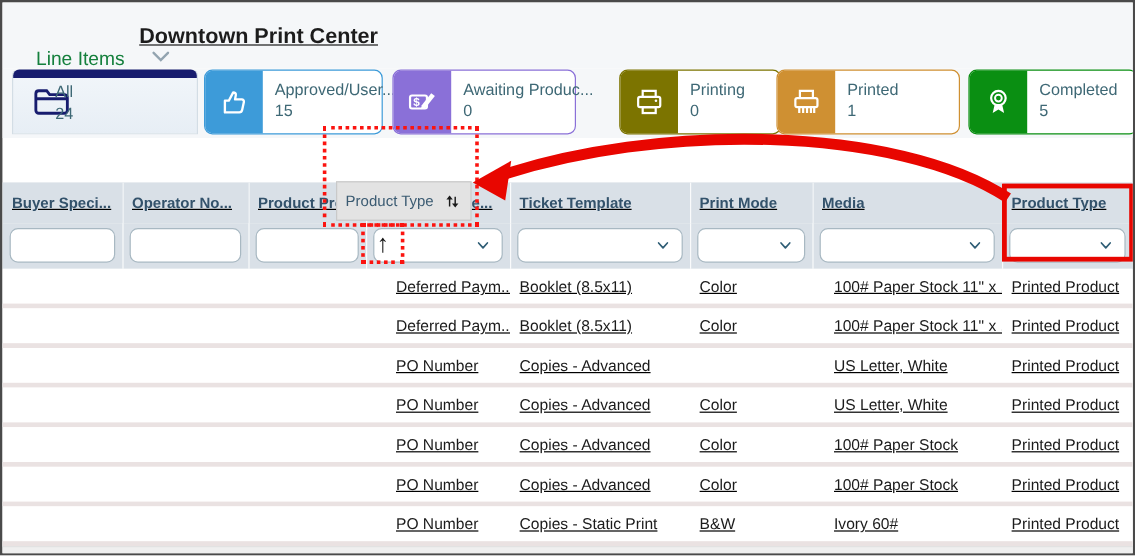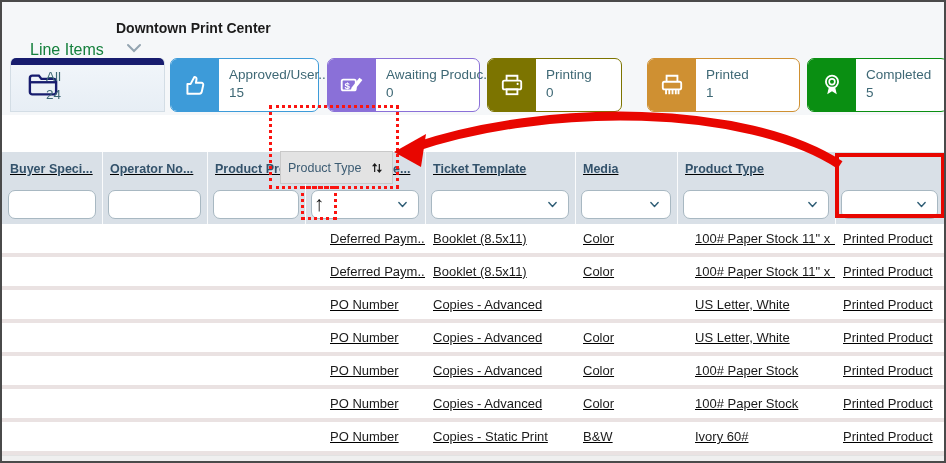--- a/index.html
+++ b/index.html
@@ -1,36 +1,36 @@
 <!DOCTYPE html>
 <html><head>
 <meta charset="utf-8">
 <style>
   html,body{margin:0;padding:0;background:#ffffff;font-family:"Liberation Sans",sans-serif;}
   .window{position:relative;width:946px;height:463px;background:#fff;border:2px solid #4a4a4a;box-sizing:border-box;overflow:hidden;}
 
   
   .topbar{position:absolute;left:0;top:0;right:0;height:55px;background:#f5f7f9;}
   .page-title{position:absolute;left:28px;top:15px;font-size:16px;color:#15803d;margin-top:24px;}
-  .store-link{position:absolute;left:114px;top:18px;font-size:14px;font-weight:bold;color:#1c1c1c;cursor:pointer;}
+  .store-link{position:absolute;left:114px;top:18px;font-size:18px;font-weight:bold;color:#1c1c1c;text-decoration:underline;cursor:pointer;}
   .title-chevron{position:absolute;left:124px;top:37px;}
 
   
   .tabsrow{position:absolute;left:0;top:55px;right:0;height:58px;background:#f5f7f9;}
   .tab{position:absolute;top:1px;height:54px;box-sizing:border-box;background:#fff;cursor:pointer;}
   .tab-card{border:1px solid var(--c,#999);border-radius:7px;}
   .tab-ic-box{position:absolute;left:0;top:0;bottom:0;width:48px;background:var(--c,#999);border-radius:6px 0 0 6px;display:flex;align-items:center;justify-content:center;}
   .tab-txt{position:absolute;left:58px;top:7px;font-size:13.5px;color:#3e6875;line-height:18px;white-space:nowrap;}
   .tab-active{left:8px;width:155px;background:linear-gradient(#f2f6fa,#e7eef5);border:1px solid #d3dde5;border-top:none;border-radius:5px 5px 0 0;}
   .tab-active .tab-topbar{position:absolute;left:0;right:0;top:0;height:7px;background:#171c6e;border-radius:5px 5px 0 0;}
   .tab-active .tab-ic{position:absolute;left:17px;top:14px;}
   .tab-active .tab-txt{left:35px;top:10px;}
   .t1{left:168px;width:149px;}
   .t2{left:325px;width:153px;}
-  .t3{left:485px;width:135px;}
+  .t3{left:514px;width:135px;}
   .t4{left:645px;width:153px;}
   .t5{left:805px;width:141px;}
 
   
   .filterrow{position:absolute;left:0;top:113px;right:0;height:39px;background:#fff;}
   .choose-filter{position:absolute;left:14px;top:3px;width:229px;height:30px;box-sizing:border-box;border:1px solid #7d9aa6;border-radius:7px;background:#fff;display:flex;align-items:center;padding:0 10px;font-size:13.5px;color:#1f1f1f;cursor:pointer;}
   .choose-filter svg{margin-left:auto;}
   .circle-btn{position:absolute;left:251px;top:3px;width:30px;height:30px;box-sizing:border-box;border:1px solid #c9c9c9;border-radius:50%;background:#fff;display:flex;align-items:center;justify-content:center;cursor:pointer;}
   .selall-check{position:absolute;left:277px;top:8px;width:18px;height:18px;box-sizing:border-box;border:1px solid #c3c3c3;border-radius:2px;background:#fcfcfc;cursor:pointer;}
   .copy-box{position:absolute;left:300px;top:1px;width:31px;height:34px;background:#f1f1f1;display:flex;align-items:center;justify-content:center;}
@@ -164,20 +164,21 @@
     </div>
   </div>
 
 
   <div class="grid-head gridrow">
       <div class="hcell c0"><span>Buyer Speci...</span></div>
       <div class="hcell c1"><span>Operator No...</span></div>
       <div class="hcell c2"><span>Product Pro</span></div>
       <div class="hcell c3 obscured"><span>e...</span></div>
       <div class="hcell c4"><span>Ticket Template</span></div>
+      <div class="hcell c5"><span>Print Mode</span></div>
       <div class="hcell c6"><span>Media</span></div>
       <div class="hcell c7"><span>Product Type</span></div>
     </div>
 
   <div class="grid-filters gridrow">
       <div class="fcell c0">
         <input class="flt" style="">
       </div>
       <div class="fcell c1">
         <input class="flt" style="">

